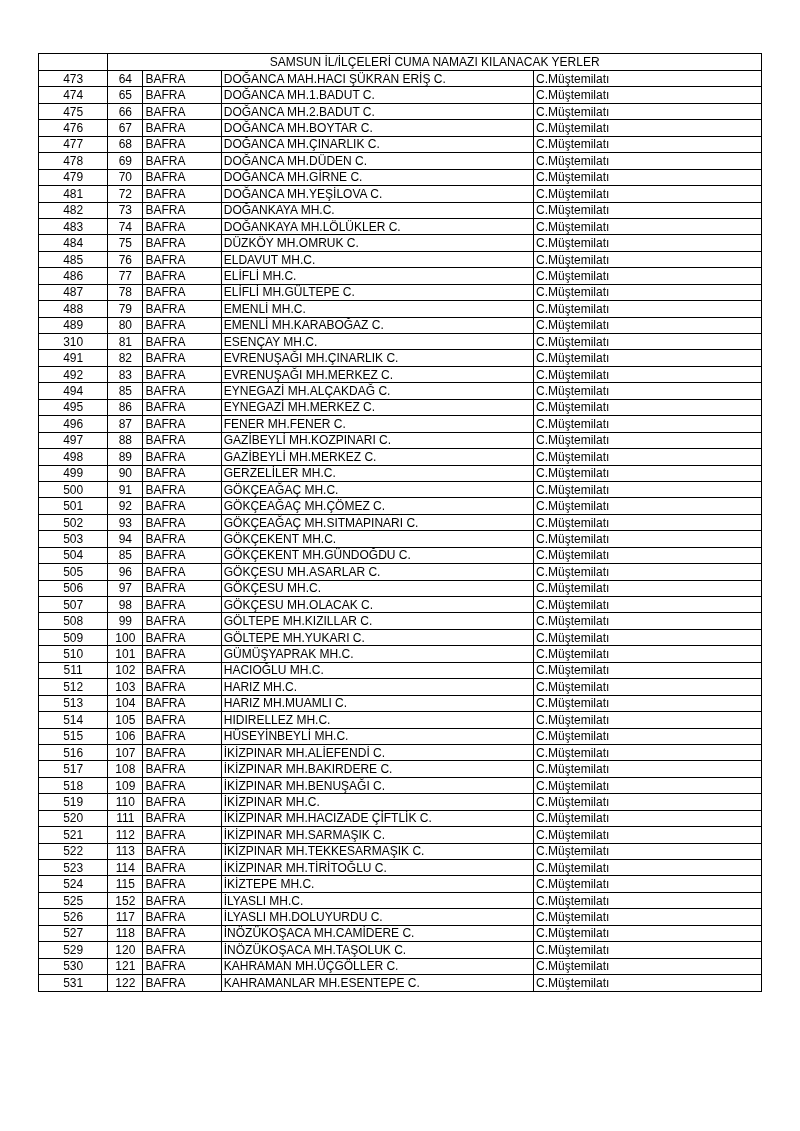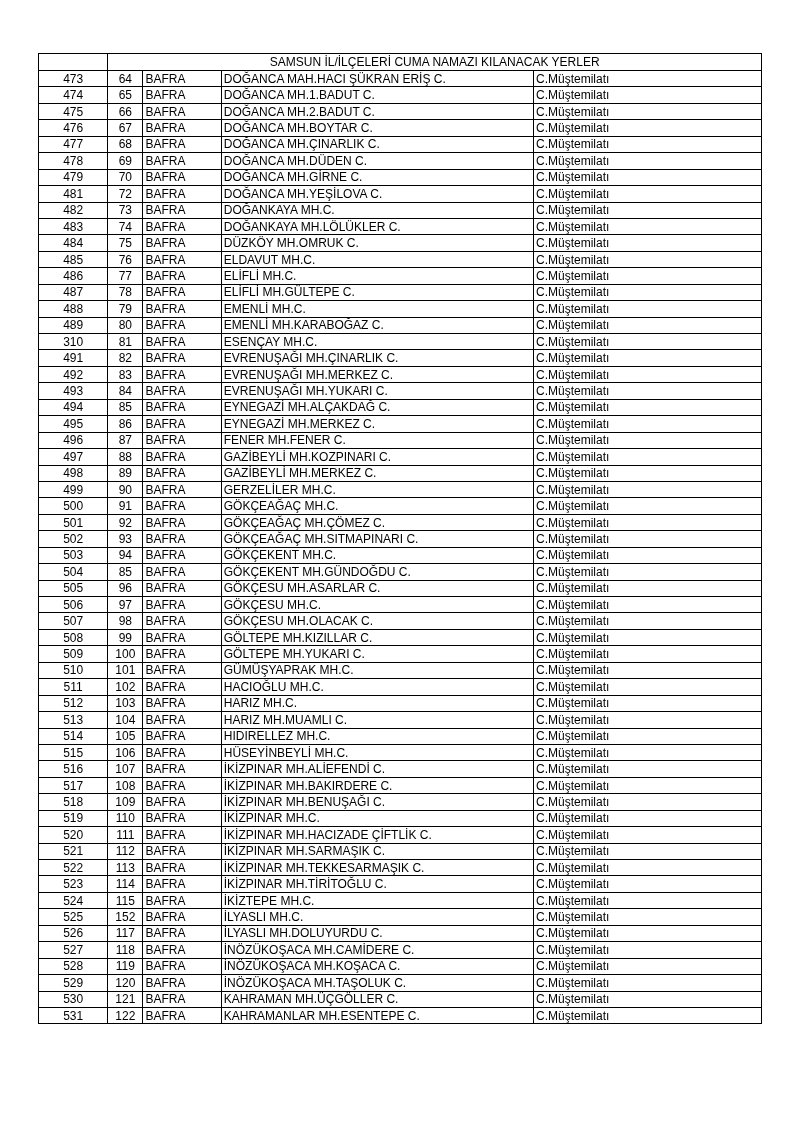--- a/index.html
+++ b/index.html
@@ -160,27 +160,20 @@
         <td class="l">C.Müştemilatı</td>
       </tr>
       <tr>
         <td class="c">492</td>
         <td class="c">83</td>
         <td class="l">BAFRA</td>
         <td class="l">EVRENUŞAĞI MH.MERKEZ C.</td>
         <td class="l">C.Müştemilatı</td>
       </tr>
       <tr>
-        <td class="c">493</td>
-        <td class="c">84</td>
-        <td class="l">BAFRA</td>
-        <td class="l">EVRENUŞAĞI MH.YUKARI C.</td>
-        <td class="l">C.Müştemilatı</td>
-      </tr>
-      <tr>
         <td class="c">494</td>
         <td class="c">85</td>
         <td class="l">BAFRA</td>
         <td class="l">EYNEGAZİ MH.ALÇAKDAĞ C.</td>
         <td class="l">C.Müştemilatı</td>
       </tr>
       <tr>
         <td class="c">495</td>
         <td class="c">86</td>
         <td class="l">BAFRA</td>
@@ -402,27 +395,20 @@
         <td class="c">117</td>
         <td class="l">BAFRA</td>
         <td class="l">İLYASLI MH.DOLUYURDU C.</td>
         <td class="l">C.Müştemilatı</td>
       </tr>
       <tr>
         <td class="c">527</td>
         <td class="c">118</td>
         <td class="l">BAFRA</td>
         <td class="l">İNÖZÜKOŞACA MH.CAMİDERE C.</td>
-        <td class="l">C.Müştemilatı</td>
-      </tr>
-      <tr>
-        <td class="c">528</td>
-        <td class="c">119</td>
-        <td class="l">BAFRA</td>
-        <td class="l">İNÖZÜKOŞACA MH.KOŞACA C.</td>
         <td class="l">C.Müştemilatı</td>
       </tr>
       <tr>
         <td class="c">529</td>
         <td class="c">120</td>
         <td class="l">BAFRA</td>
         <td class="l">İNÖZÜKOŞACA MH.TAŞOLUK C.</td>
         <td class="l">C.Müştemilatı</td>
       </tr>
       <tr>

